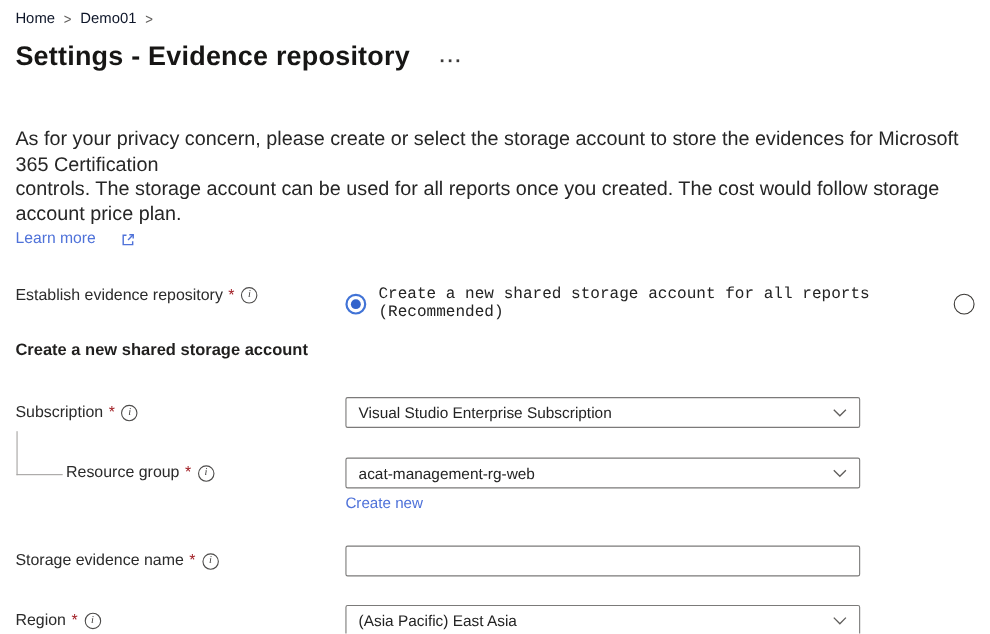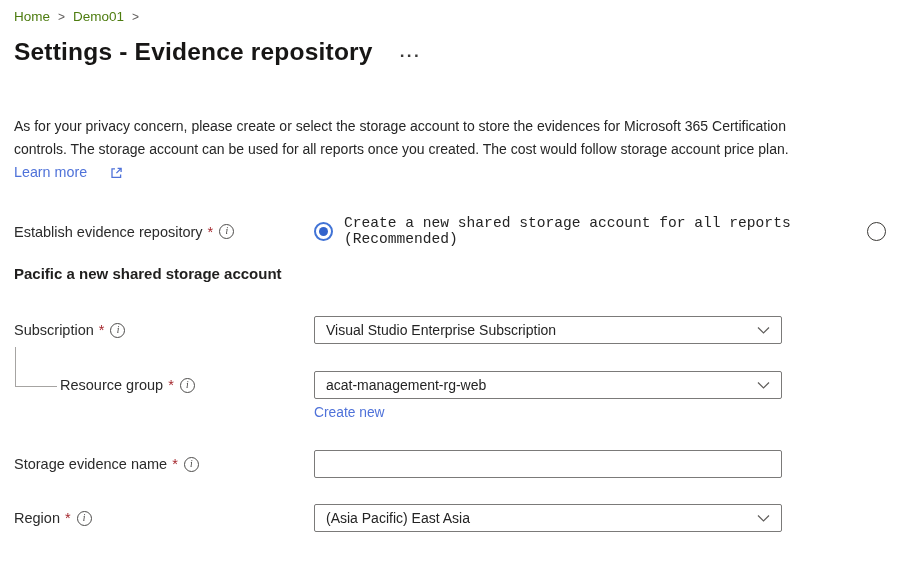--- a/index.html
+++ b/index.html
@@ -2,46 +2,46 @@
 <html><head>
 <meta charset="utf-8">
 <style>
   * { margin:0; padding:0; }
   html,body { width:900px; height:576px; background:#fff; overflow:hidden; }
   body { font-family:"Liberation Sans","DejaVu Sans",sans-serif; color:#2b2b2b; }
   .page { padding:9px 14px 0; box-sizing:border-box; }
 
   
   .breadcrumb { display:flex; align-items:center; gap:8px; font-size:13.5px; }
-  .breadcrumb .crumb { color:#4d7c0f; text-decoration:none; cursor:pointer; }
+  .breadcrumb .crumb { color:#0f172a; text-decoration:none; cursor:pointer; }
   .breadcrumb .sep { color:#605e5c; font-size:12px; transform:scaleY(1.1); }
 
   
   .title-row { margin-top:14px; display:flex; align-items:center; }
   .page-title { font-size:24.5px; font-weight:700; color:#171615; letter-spacing:0.2px; }
   .more-btn { margin-left:27px; font-size:17px; font-weight:700; color:#3b3a39;
               letter-spacing:1.5px; cursor:pointer; line-height:1; padding-top:7px; }
 
   
-  .desc { margin-top:49px; font-size:14px; line-height:22.5px; color:#262626; white-space:pre-line; max-width:880px; }
+  .desc { margin-top:49px; font-size:18px; line-height:22.5px; color:#262626; white-space:pre-line; max-width:880px; }
   .learn-more { display:inline-flex; align-items:center; gap:22px; margin-top:4px;
                 color:#4f72d9; font-size:14.3px; text-decoration:none; cursor:pointer; }
   .learn-more svg { margin-top:1px; }
 
   
   .flabel { width:300px; flex:none; box-sizing:border-box; font-size:14.5px; color:#2b2b2b;
             display:flex; align-items:center; }
   .req { color:#a4262c; margin-left:5px; }
   .info-icon { width:13px; height:13px; flex:none; border:1px solid #4d4c4b; border-radius:50%;
                font-size:9.5px; line-height:12px; text-align:center; color:#3d3c3b;
                display:inline-block; margin-left:6px; cursor:default;
                font-family:"Liberation Serif",serif; font-style:italic; }
 
   
-  .establish-row { display:flex; margin-top:34px;align-items:center; }
+  .establish-row { display:flex; margin-top:34px; }
   .establish-row .flabel { align-items:flex-start; padding-top:1px; }
   .radio-group { display:flex; gap:25px;font-family:Liberation Mono, monospace; }
   .radio-option { display:flex; align-items:center; gap:11px; cursor:pointer; font-size:14.6px; color:#242424; }
   .radio-outer { width:19px; height:19px; box-sizing:border-box; border-radius:50%; flex:none; background:#fff; }
   .radio-outer.selected { border:2px solid #4173d6; display:flex; align-items:center; justify-content:center; }
   .radio-outer.selected .dot { width:9px; height:9px; border-radius:50%; background:#3263cc; }
   .radio-outer.unselected { border:1.3px solid #3a3835; }
 
   .section-heading { margin-top:18px; font-size:15px; font-weight:700; color:#201f1e; }
 
@@ -109,21 +109,21 @@
             <span class="dot"></span>
           </span>
         <span>Create a new shared storage account for all reports (Recommended)</span>
       </label>
       <label class="radio-option">
         <span class="radio-outer unselected"></span>
       </label>
     </div>
   </div>
 
-  <div class="section-heading">Pacific a new shared storage account</div>
+  <div class="section-heading">Create a new shared storage account</div>
 
   <div class="form">
 
     <div class="form-row row-subscription">
       <div class="flabel">
         <span>Subscription</span>
         <span class="req">*</span>
         <span class="info-icon">i</span>
       </div>
       <div class="control-col">

